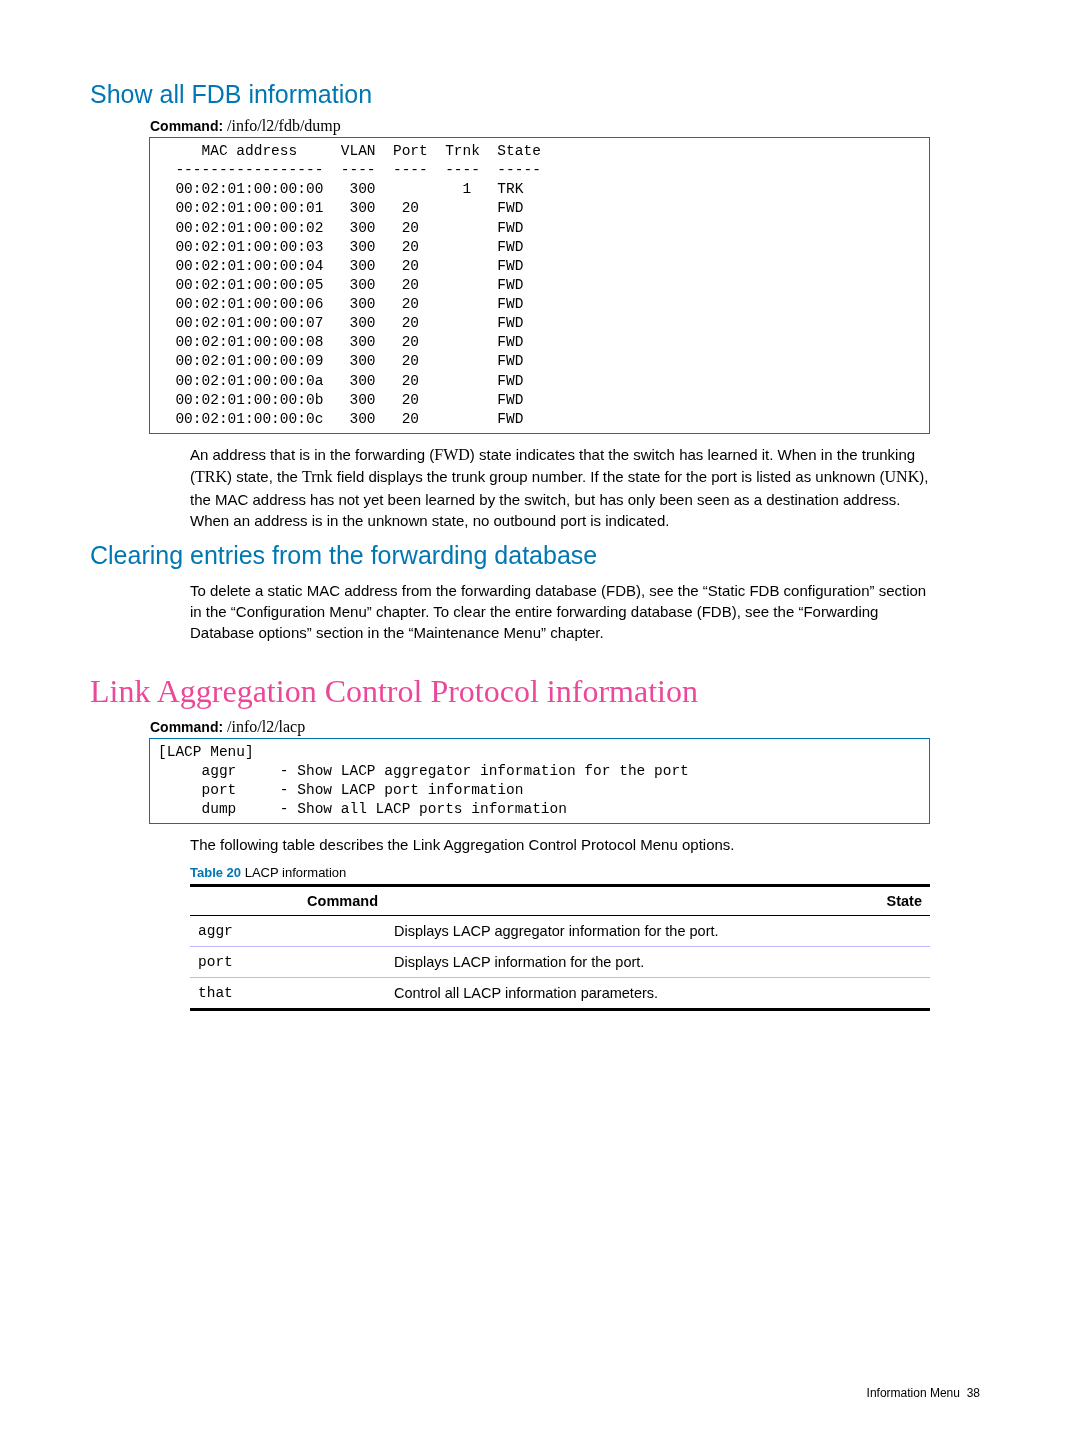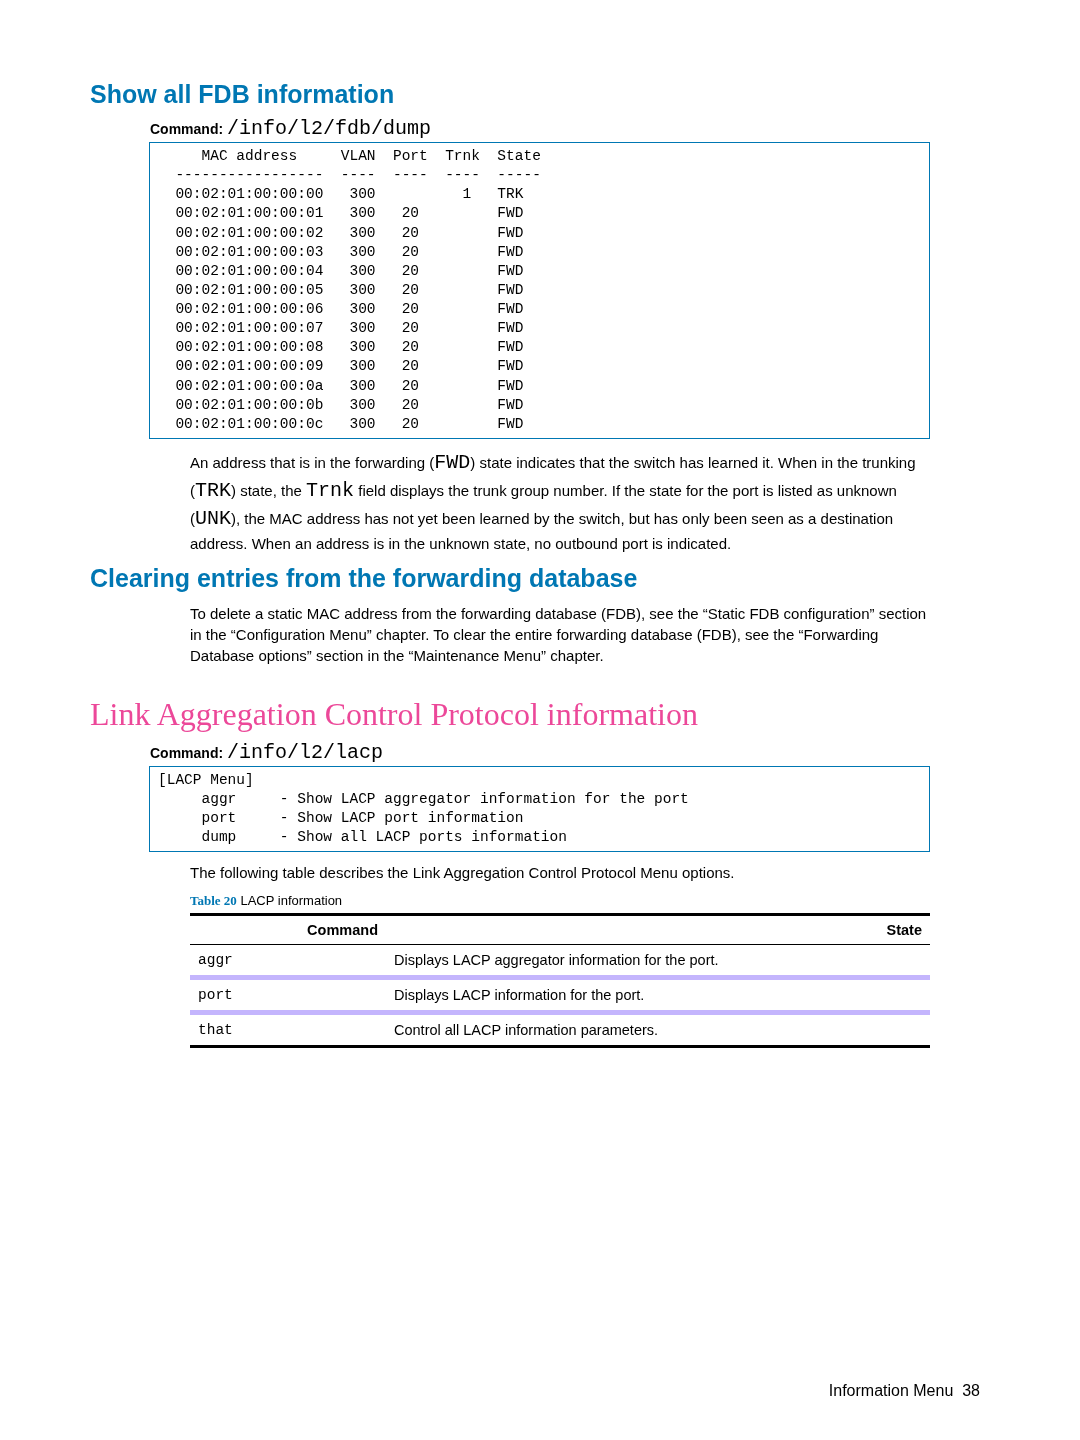--- a/index.html
+++ b/index.html
@@ -10,82 +10,82 @@
     background: #fff;
     color: #000;
     width: 1080px;
     height: 1440px;
     box-sizing: border-box;
     padding: 80px 90px 40px 90px;
     font-size: 15px;
   }
   .h2 {
     font-family: Arial, Helvetica, sans-serif;
-    font-weight: 700;
+    font-weight: 400;
     color: #0077b3;
     font-size: 25px;
     margin: 0 0 8px 0;
   }
   .h1 {
     font-family: Liberation Serif, serif;
     font-weight: 400;
     color: #ec4899;
     font-size: 32px;
     margin: 30px 0 8px 0;
   }
   .command-line {
     margin-left: 60px;
     font-size: 14px;
     margin-bottom: 2px;
   }
   .command-line b { font-weight: bold; }
-  .mono { font-family: Liberation Mono, monospace; font-size: 20px; }
+  .mono { font-family: Liberation Serif, serif; font-size: 16px; }
   .codebox {
     margin-left: 59px;
     margin-right: 60px;
     border: 1px solid #0077b3;
     padding: 4px 8px;
     font-family: "Courier New", Courier, monospace;
     font-size: 14.5px;
     line-height: 1.32;
     white-space: pre;
   }
   .body-para {
     margin: 10px 60px 10px 100px;
     font-size: 15px;
     line-height: 1.4;
   }
   .table-wrap { margin: 6px 60px 0 100px; }
   .table-caption { font-size: 13px; margin-bottom: 4px; }
-  .table-caption .tbl-label { color: #0077b3; font-weight: bold; font-family: Liberation Serif, serif; }
+  .table-caption .tbl-label { color: #0077b3; font-weight: bold; }
   table.info {
     width: 100%;
     border-collapse: collapse;
     border-top: 3px solid #000;
     border-bottom: 3px solid #000;
     font-size: 14.5px;
   }
   table.info th {
     text-align: right;
     font-weight: bold;
     padding: 6px 8px;
     border-bottom: 1.5px solid #000;
   }
   table.info td {
     padding: 7px 8px;
-    border-bottom: 5px solid #c4b5fd;
+    border-bottom: 1px solid #c4b5fd;
     vertical-align: top;
   }
   table.info tr:last-child td { border-bottom: none; }
   table.info td:first-child { font-family: "Courier New", Courier, monospace; width: 180px; }
   .footer {
     position: absolute;
     bottom: 40px;
     right: 100px;
-    font-size: 16px;
+    font-size: 12px;
     color: #000;
   }
 </style>
 </head>
 <body>
 
 <div class="h2">Show all FDB information</div>
 
 <div class="command-line">
   <b>Command:</b>

